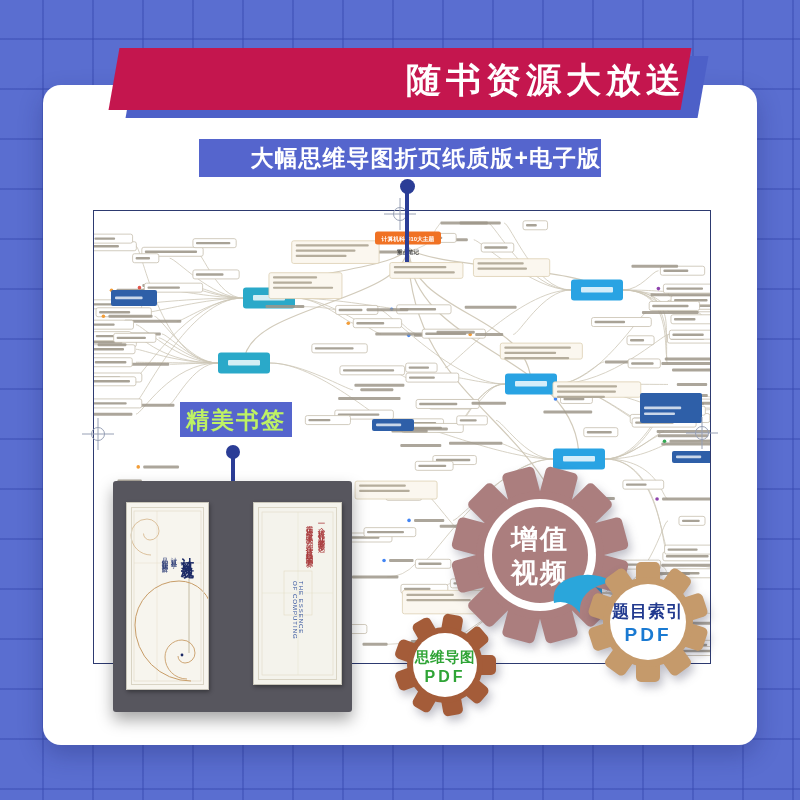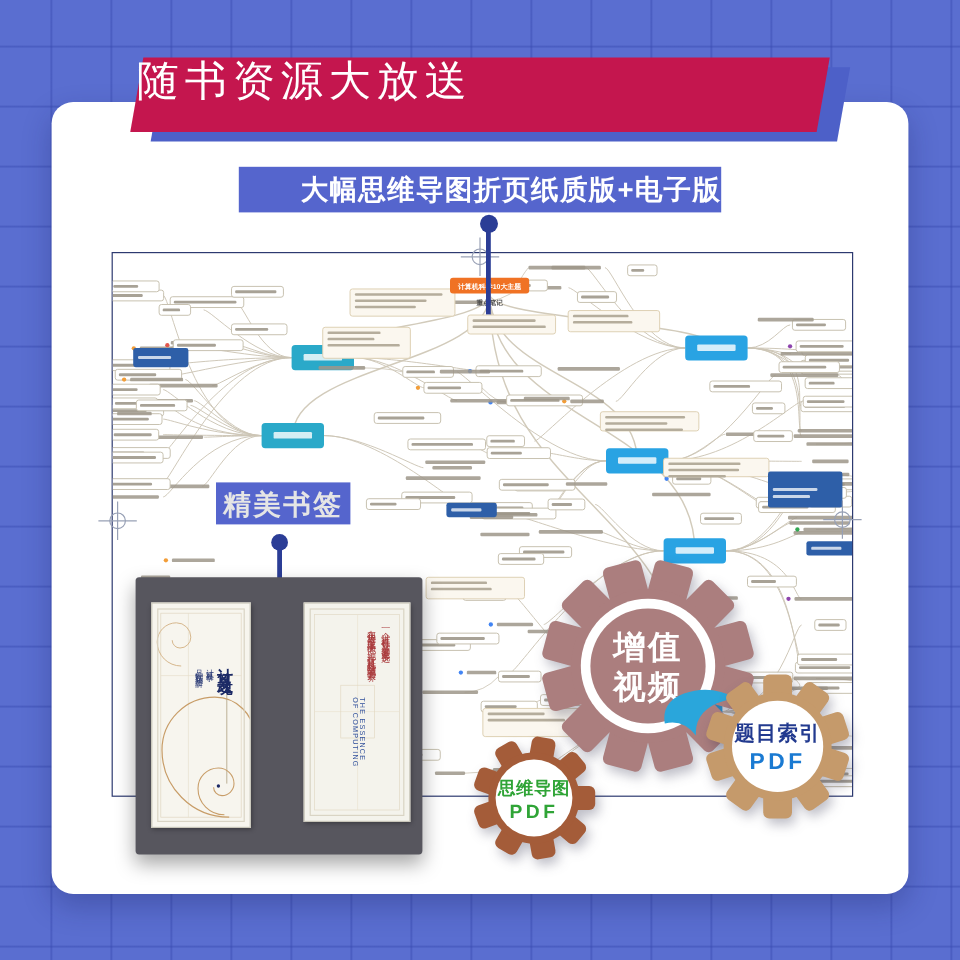--- a/index.html
+++ b/index.html
@@ -12,35 +12,35 @@
       linear-gradient(90deg, rgba(56,74,176,.45) 2px, transparent 2px);
     background-size:50px 50px;background-position:-8px -12px;
   }
   .card{position:absolute;left:43px;top:85px;width:714px;height:660px;background:#fff;
         border-radius:18px;box-shadow:0 10px 24px rgba(20,30,90,.28);}
   
   .banner-shadow{position:absolute;left:131px;top:56px;width:572px;height:62px;
         background:#4d60c8;transform:skewX(-10deg);}
   .banner-red{position:absolute;left:114px;top:48px;width:572px;height:62px;
         background:#c4164e;transform:skewX(-10deg);}
-  .banner-text{position:absolute;left:114px;top:36px;width:572px;height:62px;
-        color:#fff;font-size:35px;font-weight:normal;letter-spacing:5px;
-        text-align:left;line-height:64px;}
+  .banner-text{position:absolute;left:114px;top:48px;width:572px;height:62px;
+        color:#fff;font-size:35px;font-weight:bold;letter-spacing:5px;
+        text-align:right;line-height:64px;}
   .sub-banner{position:absolute;left:199px;top:139px;width:402px;height:38px;background:#5565cd;
         color:#fff;font-size:23px;font-weight:bold;letter-spacing:1px;text-align:right;line-height:39px;}
   .conn-dot{position:absolute;width:15px;height:15px;border-radius:50%;background:#2b3d96;}
   .conn-line{position:absolute;background:#2b3d96;}
   
   .mm-page{position:absolute;left:93px;top:210px;width:616px;height:452px;background:#fff;
         border:1px solid #2d3a70;}
   .mm-page svg{display:block;}
   .regmark{position:absolute;width:36px;height:36px;}
   
   .bm-label{position:absolute;left:180px;top:402px;width:112px;height:35px;background:#5565cd;
-        color:#e5e5e5;font-size:23px;font-weight:bold;letter-spacing:2px;text-align:center;line-height:36px;}
+        color:#bef264;font-size:23px;font-weight:bold;letter-spacing:2px;text-align:center;line-height:36px;}
   .bm-panel{position:absolute;left:113px;top:481px;width:239px;height:231px;background:#57565e;
         border-radius:3px;box-shadow:0 8px 16px rgba(0,0,0,.35);}
   .bookmark{position:absolute;background:#f7f5ee;border:1px solid #c9c6ba;box-shadow:1px 2px 4px rgba(0,0,0,.35);}
   .bookmark::before{content:"";position:absolute;inset:4px;border:1px solid #d9d4c4;pointer-events:none;}
   .bm-left{left:13px;top:21px;width:81px;height:186px;}
   .bm-right{left:140px;top:21px;width:87px;height:181px;background:#f4f3ec;}
   .vtext{writing-mode:vertical-rl;position:absolute;}
   .bm-left .vtext{top:44px;right:12px;height:130px;color:#1c2a66;}
   .bm-title{display:block;font-size:13px;font-weight:bold;letter-spacing:3px;}
   .bm-sub{display:block;font-size:6.5px;letter-spacing:1.5px;margin-top:2px;padding-top:3px;color:#2a3a75;}

